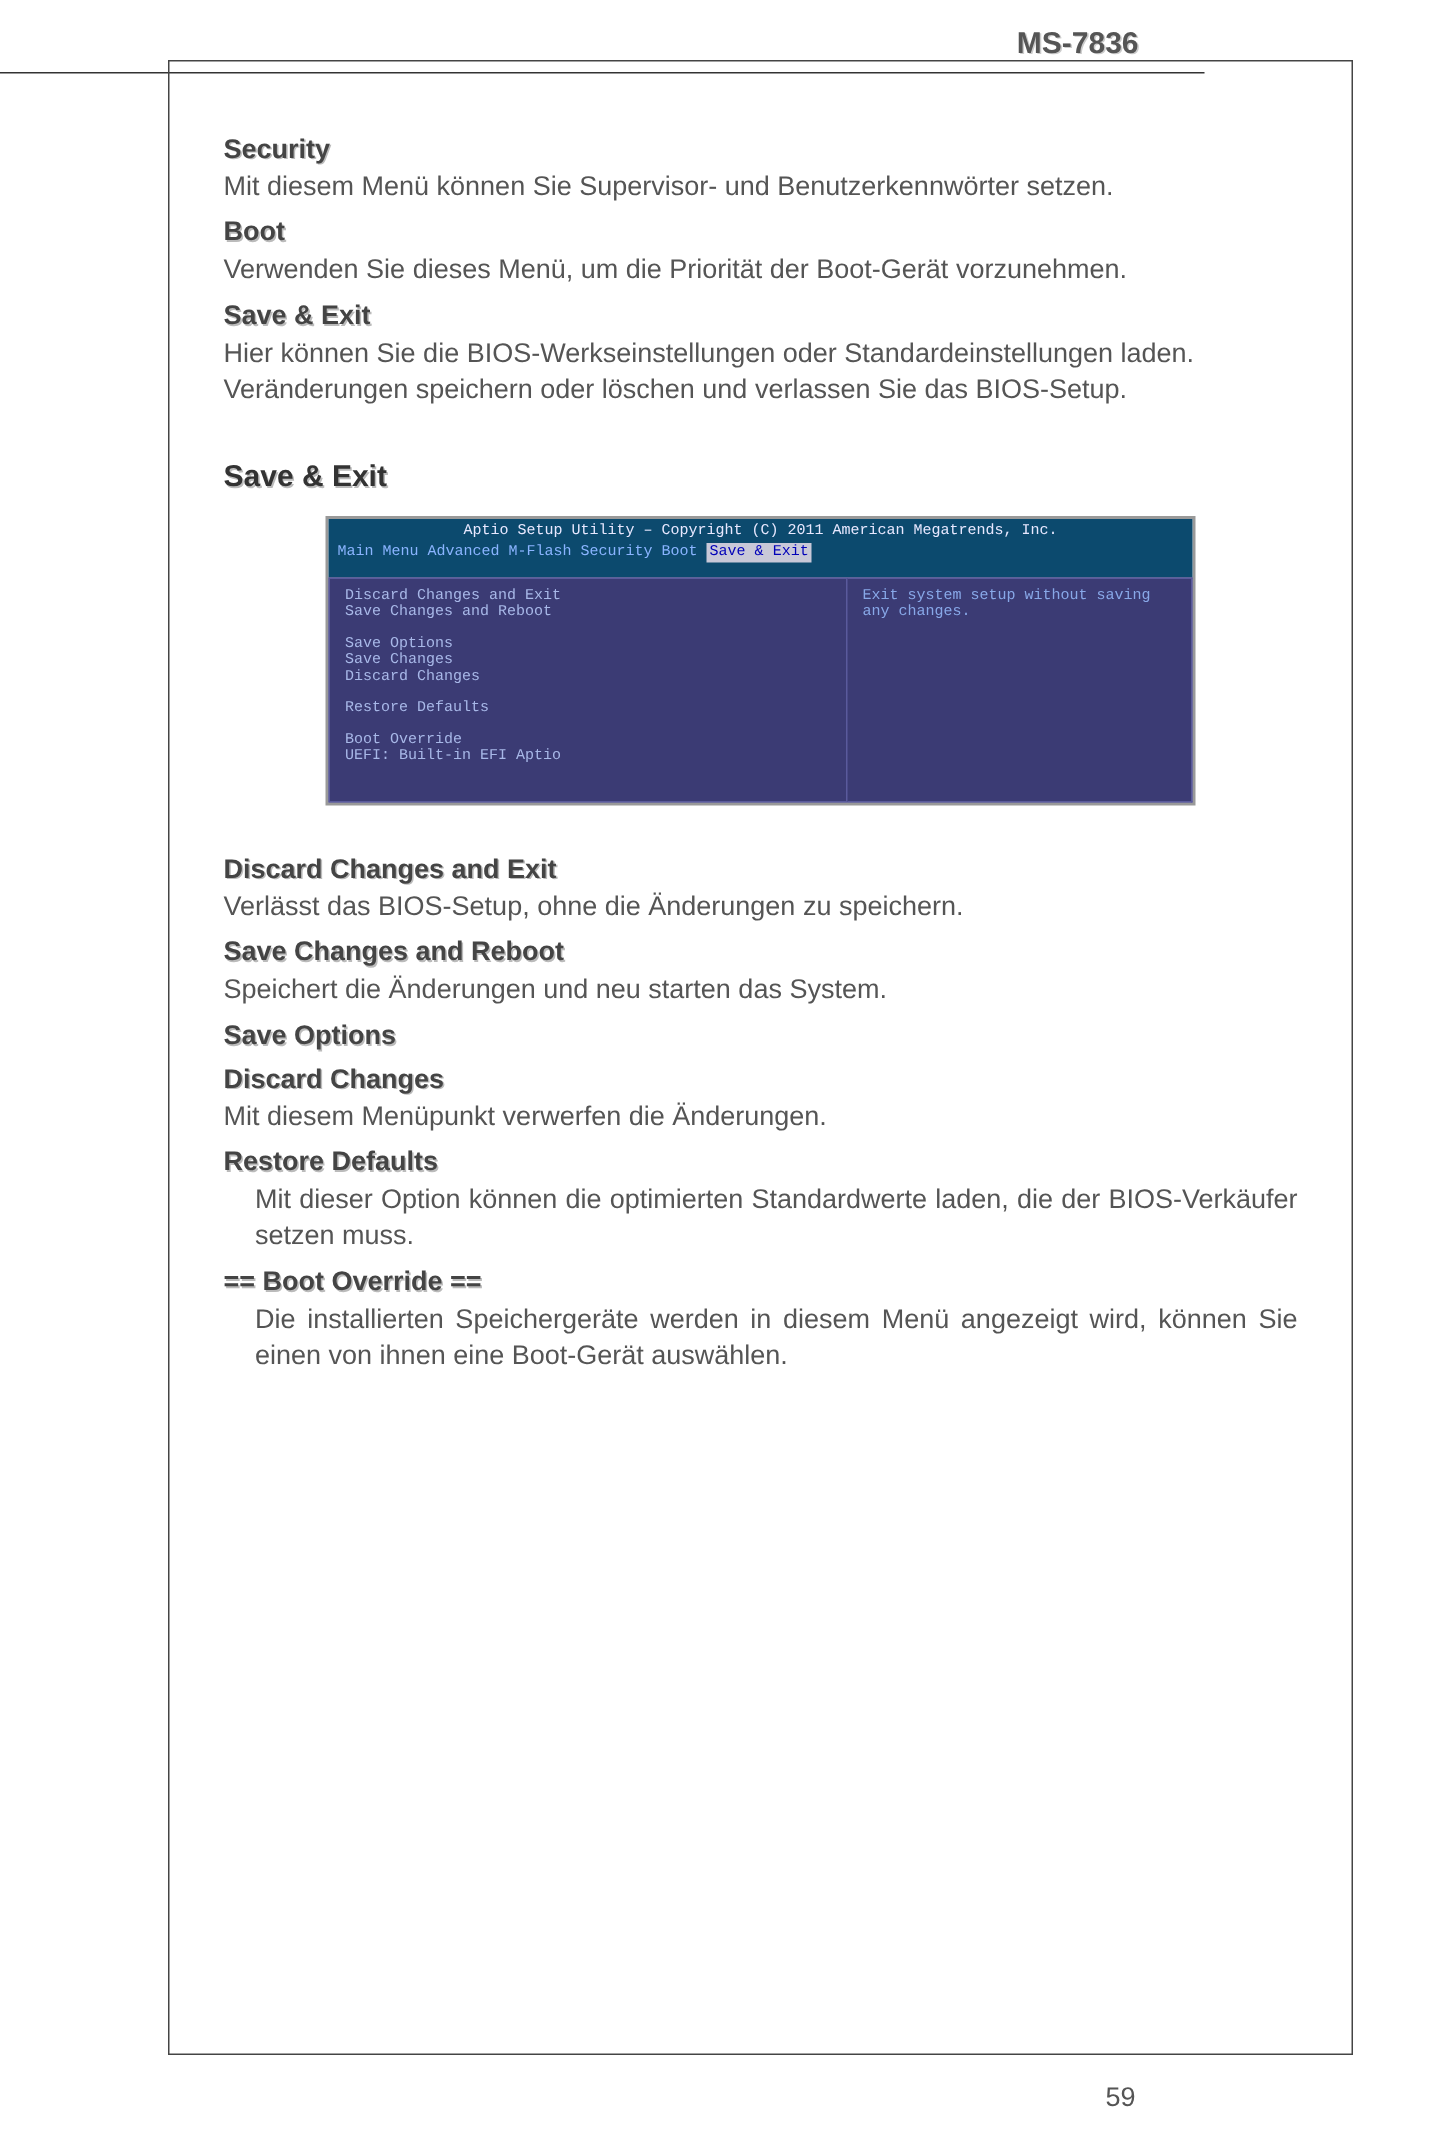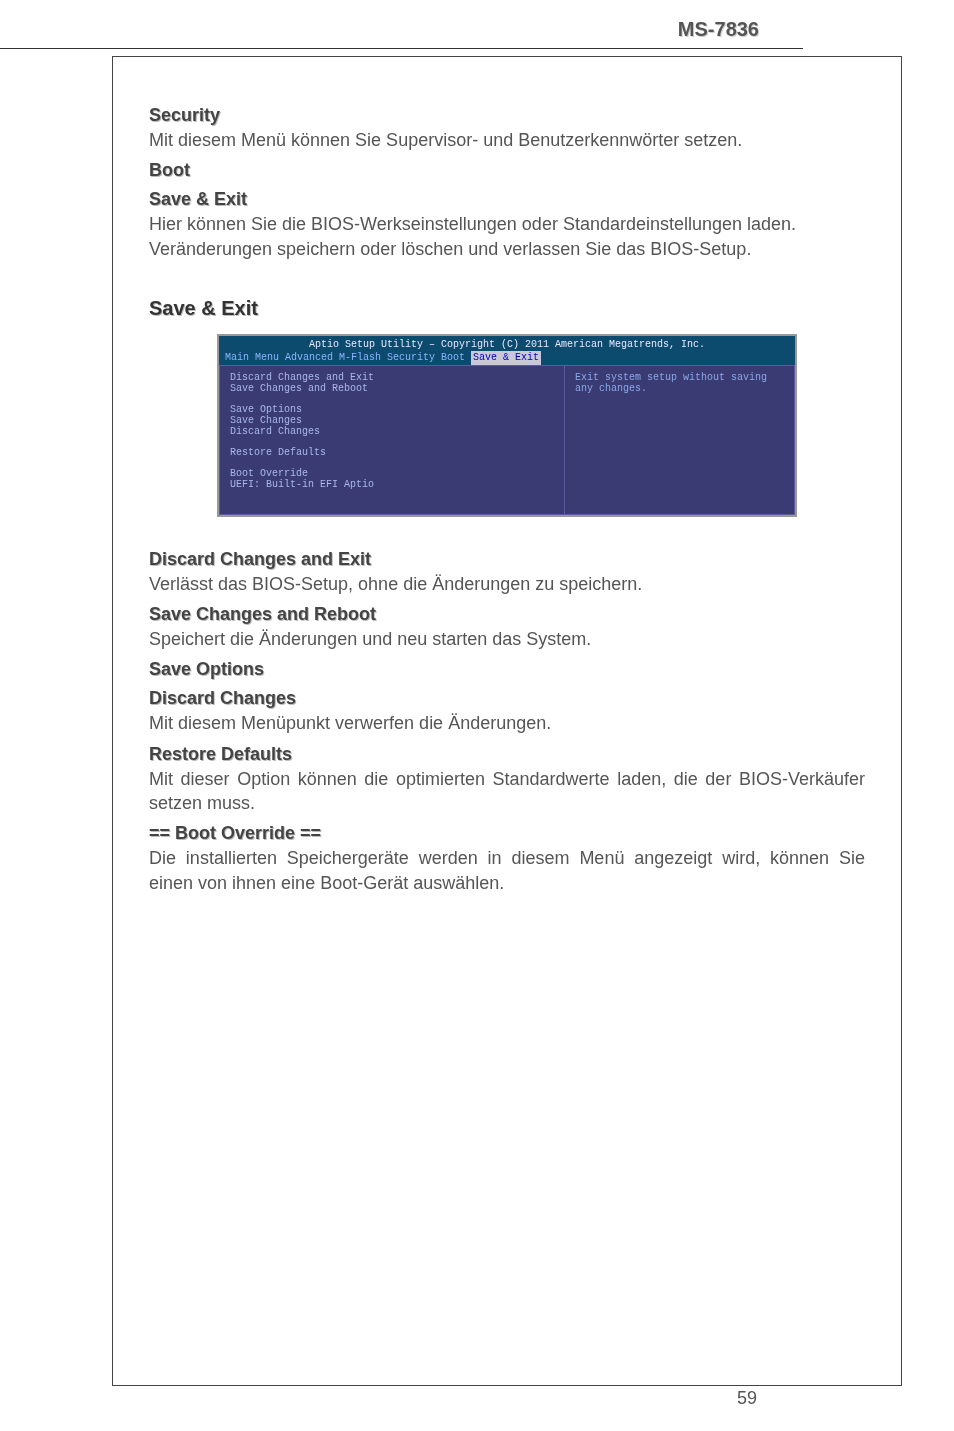--- a/index.html
+++ b/index.html
@@ -21,21 +21,21 @@
   }
   .hr {
     position: absolute;
     top: 48px;
     left: 0;
     width: 100%;
     border-top: 1px solid #333;
   }
   .inner-frame {
     position: absolute;
-    top: 56px;
+    top: 40px;
     left: 112px;
     width: 790px;
     height: 1330px;
     border: 1px solid #444;
     padding: 40px 36px 20px 36px;
   }
   .section-heading {
     font-size: 18px;
     font-weight: bold;
     color: #444;
@@ -43,21 +43,21 @@
     margin-top: 8px;
     margin-bottom: 2px;
   }
   .body-text {
     font-size: 18px;
     font-weight: normal;
     color: #555;
     margin-bottom: 8px;
     line-height: 1.35;
   }
-  .body-text.justify { text-align: justify; }
+  .body-text.justify { text-align: justify; margin-left: 21px; }
   .big-section {
     font-size: 20px;
     font-weight: bold;
     color: #333;
     text-shadow: 1px 1px 0 #bbb;
     margin-top: 36px;
     margin-bottom: 14px;
   }
 
   
@@ -72,21 +72,21 @@
     font-family: "Courier New", monospace;
     font-size: 10px;
     line-height: 1.35;
     padding: 2px 0 0 0;
   }
   .bios-header-title {
     text-align: center;
     color: #e8e8ff;
   }
   .bios-tabs {
-    padding: 0 6px 0 6px;
+    padding: 0 6px 10px 6px;
   }
   .bios-tab {
     display: inline-block;
     color: #8ab4ff;
     margin-right: 6px;
   }
   .bios-tab.active {
     background: #c8c8d8;
     color: #0000b8;
     padding: 0 2px;
@@ -128,20 +128,21 @@
 <div class="page">
   <div class="header-tag">MS-7836</div>
   <div class="hr"></div>
 
   <div class="inner-frame">
 
     <div id="intro-container">
         <div class="section-heading">Security</div>
         <div class="body-text">Mit diesem Menü können Sie Supervisor- und Benutzerkennwörter setzen.</div>
         <div class="section-heading">Boot</div>
+        <div class="body-text">Verwenden Sie dieses Menü, um die Priorität der Boot-Gerät vorzunehmen.</div>
         <div class="section-heading">Save &amp; Exit</div>
         <div class="body-text">Hier können Sie die BIOS-Werkseinstellungen oder Standardeinstellungen laden. Veränderungen speichern oder löschen und verlassen Sie das BIOS-Setup.</div>
       </div>
 
     <div class="big-section">Save &amp; Exit</div>
 
     <div class="bios">
       <div class="bios-header">
         <div class="bios-header-title">Aptio Setup Utility – Copyright (C) 2011 American Megatrends, Inc.</div>
         <div class="bios-tabs" id="bios-tabs"><span class="bios-tab">Main Menu</span><span class="bios-tab">Advanced</span><span class="bios-tab">M-Flash</span><span class="bios-tab">Security</span><span class="bios-tab">Boot</span><span class="bios-tab active">Save &amp; Exit</span></div>

